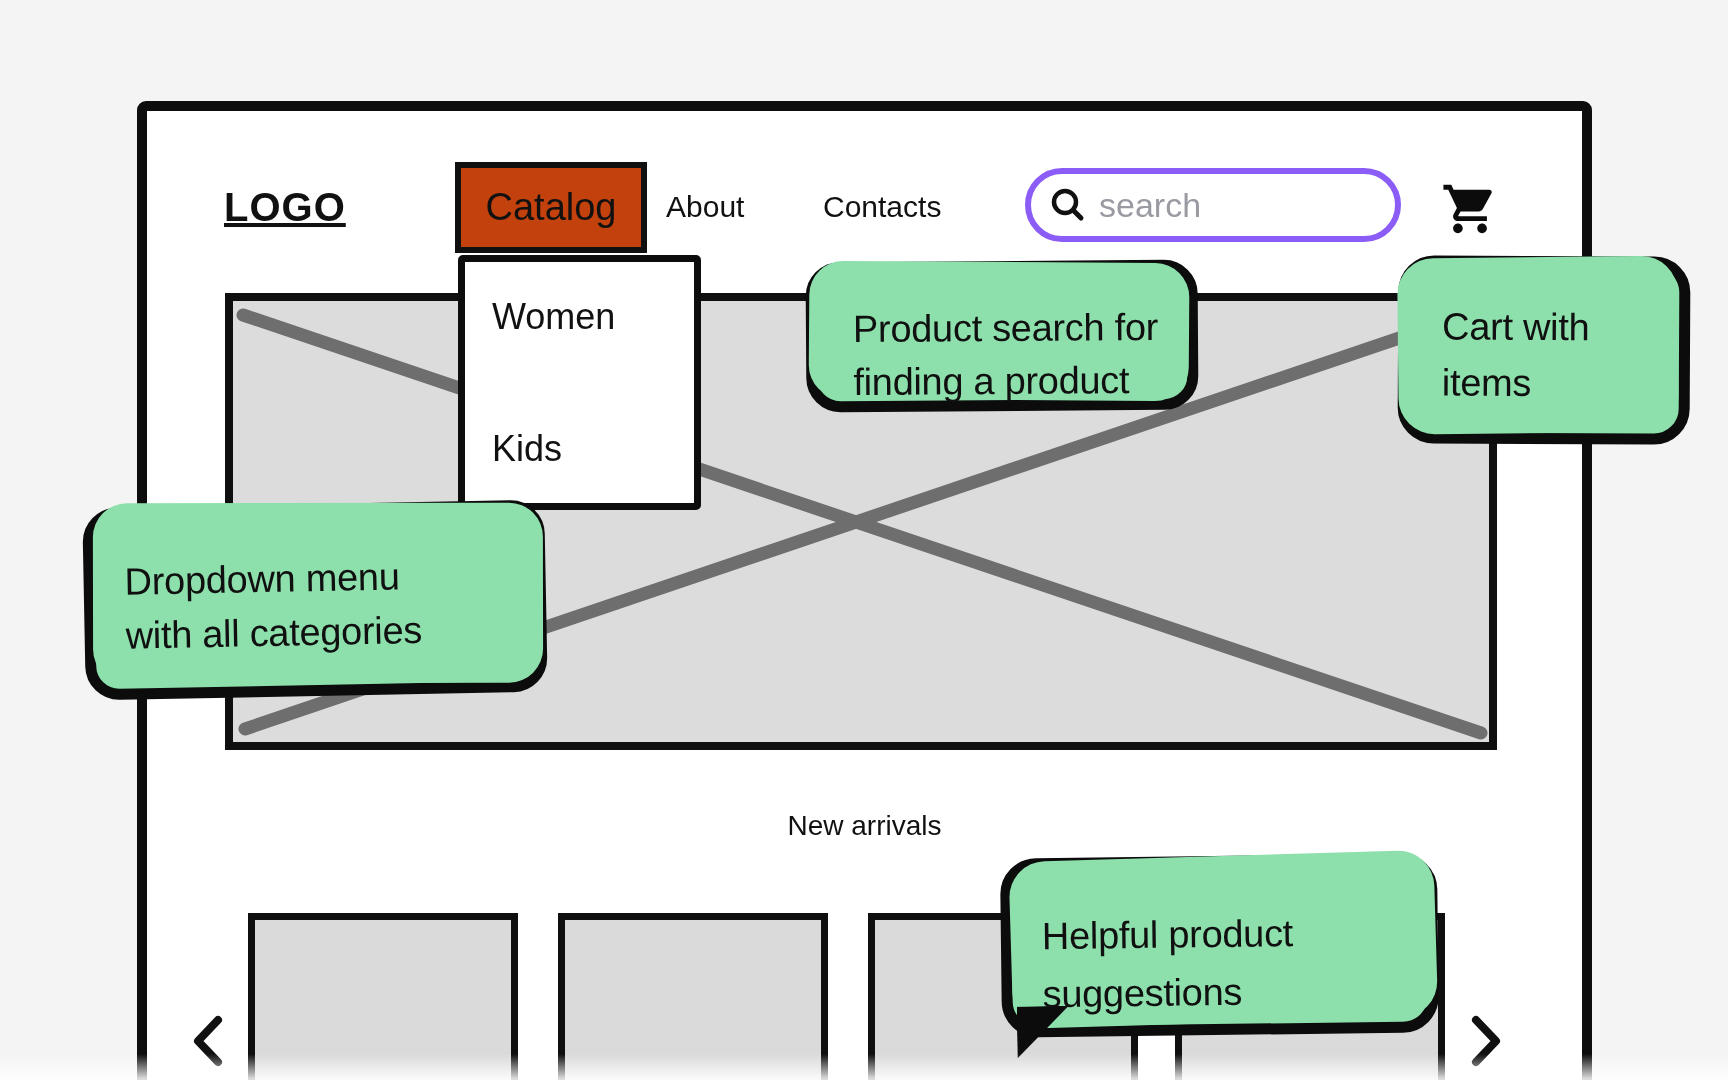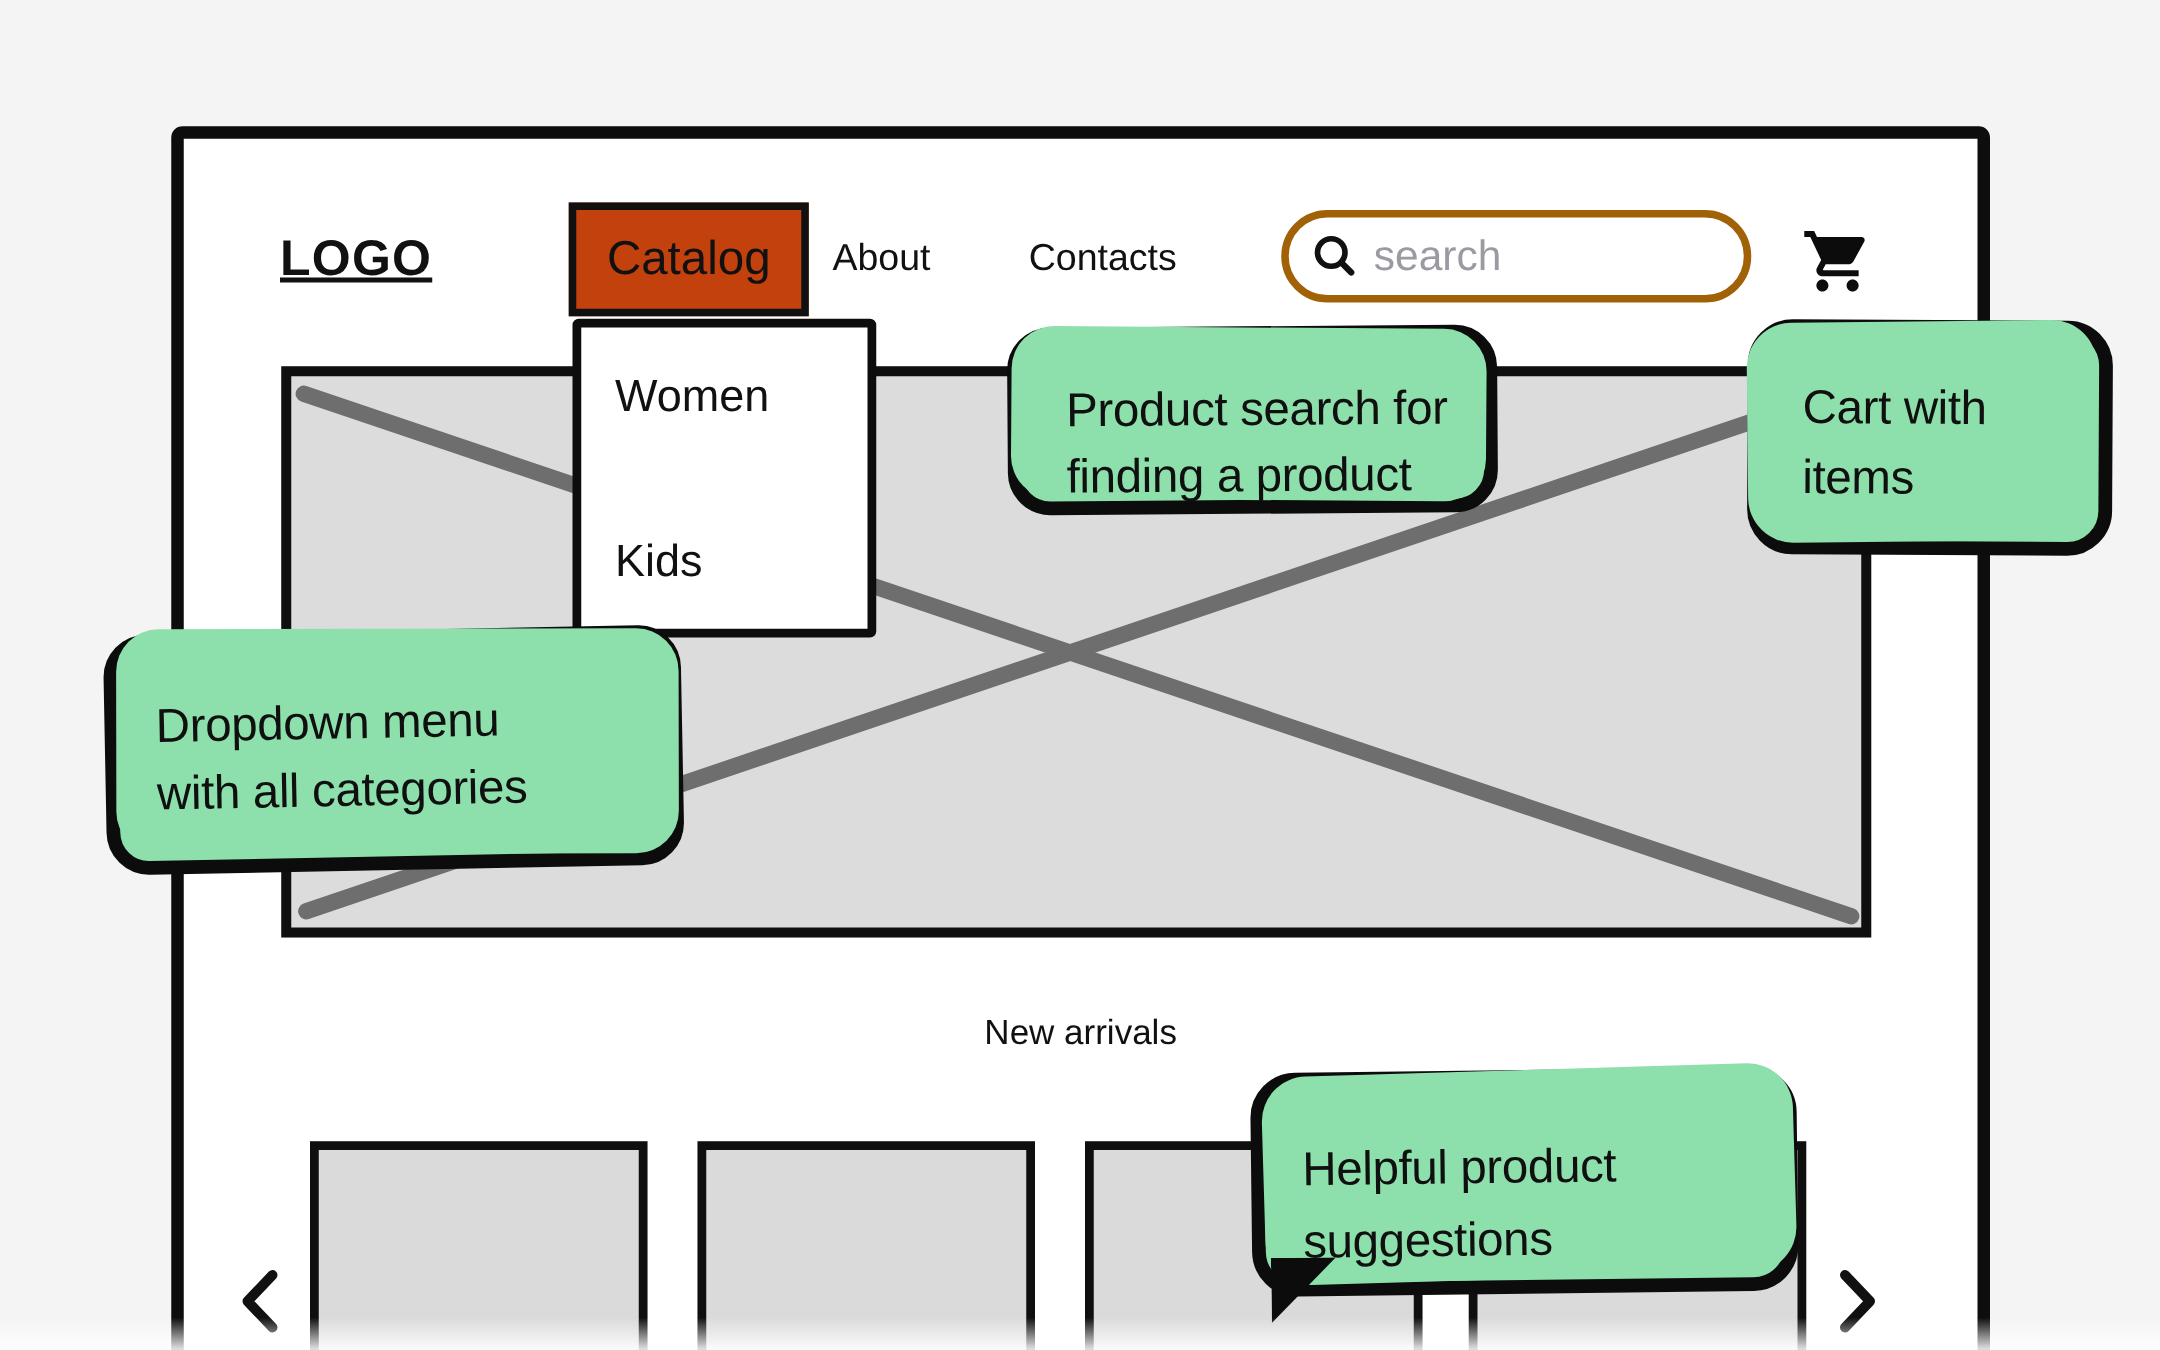--- a/index.html
+++ b/index.html
@@ -22,21 +22,21 @@
     left:455px;top:162px;width:192px;height:91px;box-sizing:border-box;
     background:#c2410c;border:6px solid #101010;display:flex;align-items:center;justify-content:center;
     font-size:38px;z-index:4;
   }
   .navlink{top:186px;font-size:30px;line-height:42px;z-index:2;}
   .nav-about{left:666px;}
   .nav-contacts{left:811px;margin-left:12px;}
 
   .search-pill{
     left:1025px;top:168px;width:376px;height:74px;box-sizing:border-box;
-    border:6px solid #a16207;border-radius:44px;background:#fff;
+    border:6px solid #8b5cf6;border-radius:44px;background:#fff;
     display:flex;align-items:center;padding-left:16px;z-index:2;
   }
   .search-pill svg{flex:0 0 auto;margin-right:8px;}
   .search-input{
     border:none;outline:none;background:transparent;width:270px;
     font-family:"Liberation Sans",sans-serif;font-size:34px;color:#333;
   }
   .search-input::placeholder{color:#999aa2;opacity:1;}
   .cart{left:1441px;top:180px;z-index:2;}
 

